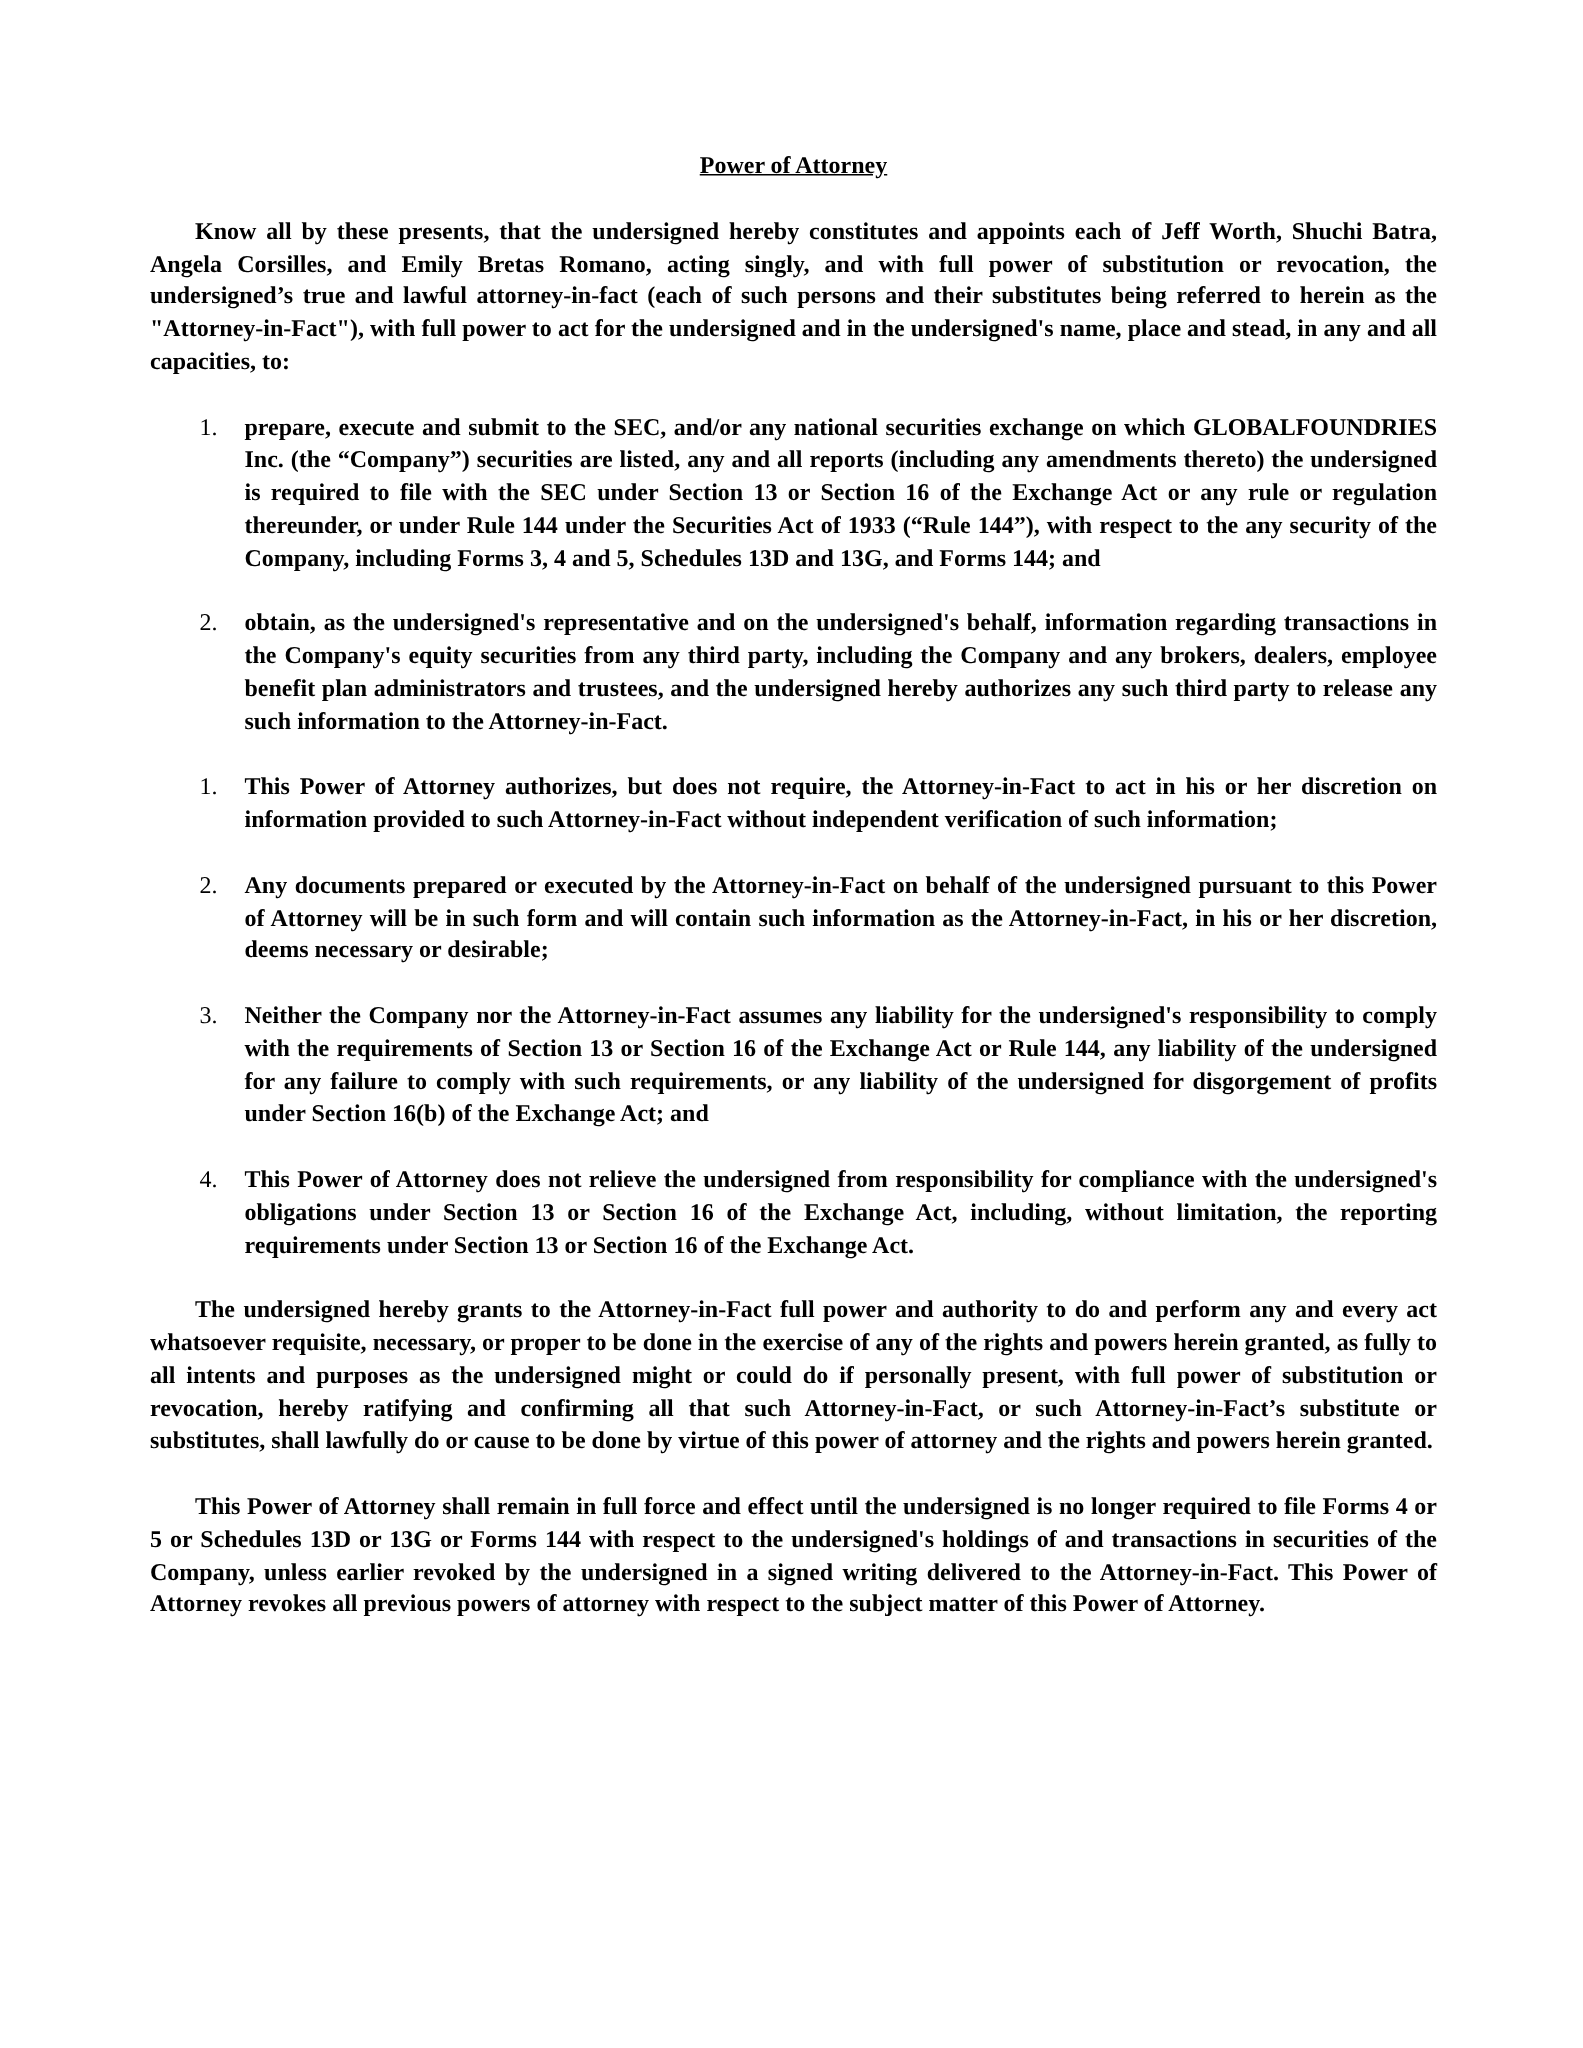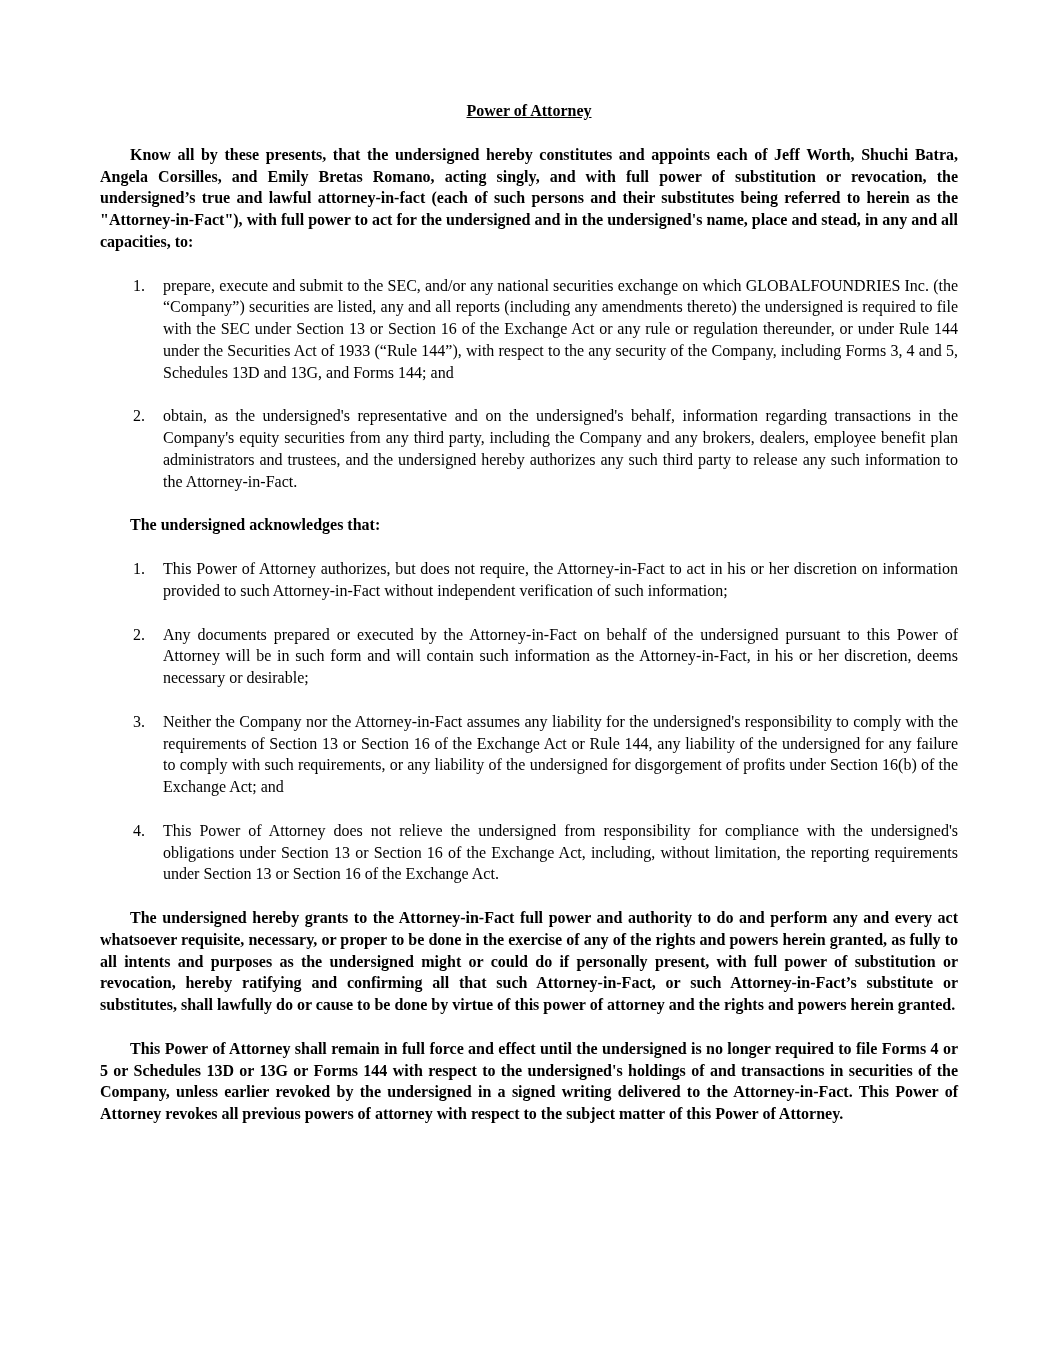--- a/index.html
+++ b/index.html
@@ -37,20 +37,21 @@
   .list-item {
     display: flex;
     margin-bottom: 22px;
   }
   .list-item .num {
     flex: 0 0 30px;
   }
   .list-item .item-text {
     flex: 1;
     text-align: justify;
+    font-weight: bold;
   }
 </style>
 </head>
 <body>
 
 <div class="page">
 
   <div class="title">Power of Attorney</div>
 
   <p class="para">Know all by these presents, that the undersigned hereby constitutes and appoints each of Jeff Worth, Shuchi Batra, Angela Corsilles, and Emily Bretas Romano, acting singly, and with full power of substitution or revocation, the undersigned’s true and lawful attorney-in-fact (each of such persons and their substitutes being referred to herein as the "Attorney-in-Fact"), with full power to act for the undersigned and in the undersigned's name, place and stead, in any and all capacities, to:</p>
@@ -59,21 +60,20 @@
     <div class="list-item">
       <span class="num">1.</span>
       <span class="item-text">prepare, execute and submit to the SEC, and/or any national securities exchange on which GLOBALFOUNDRIES Inc. (the “Company”) securities are listed, any and all reports (including any amendments thereto) the undersigned is required to file with the SEC under Section 13 or Section 16 of the Exchange Act or any rule or regulation thereunder, or under Rule 144 under the Securities Act of 1933 (“Rule 144”), with respect to the any security of the Company, including Forms 3, 4 and 5, Schedules 13D and 13G, and Forms 144; and</span>
     </div>
     <div class="list-item">
       <span class="num">2.</span>
       <span class="item-text">obtain, as the undersigned's representative and on the undersigned's behalf, information regarding transactions in the Company's equity securities from any third party, including the Company and any brokers, dealers, employee benefit plan administrators and trustees, and the undersigned hereby authorizes any such third party to release any such information to the Attorney-in-Fact.</span>
     </div>
   </div>
 
-  <p class="para">The undersigned acknowledges that:</p>
 
   <div class="list">
     <div class="list-item">
       <span class="num">1.</span>
       <span class="item-text">This Power of Attorney authorizes, but does not require, the Attorney-in-Fact to act in his or her discretion on information provided to such Attorney-in-Fact without independent verification of such information;</span>
     </div>
     <div class="list-item">
       <span class="num">2.</span>
       <span class="item-text">Any documents prepared or executed by the Attorney-in-Fact on behalf of the undersigned pursuant to this Power of Attorney will be in such form and will contain such information as the Attorney-in-Fact, in his or her discretion, deems necessary or desirable;</span>
     </div>

